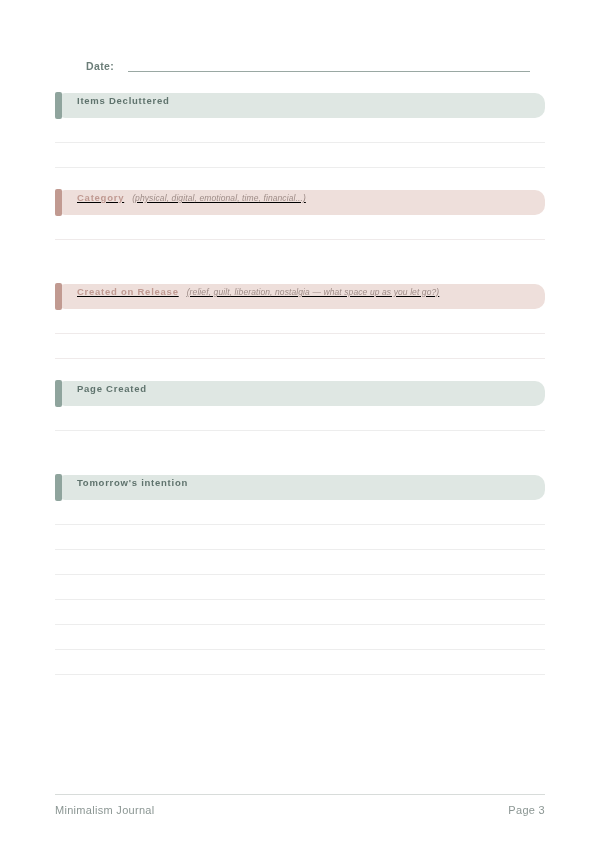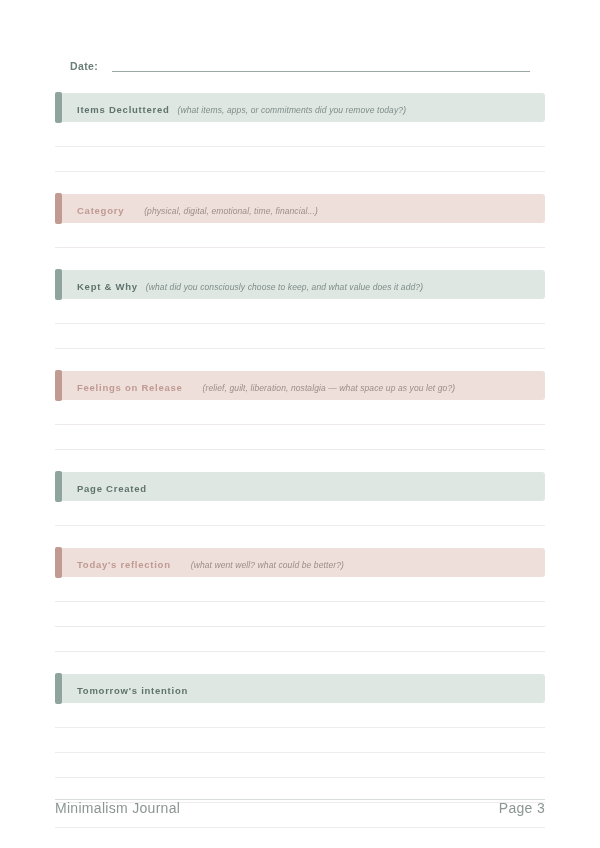--- a/index.html
+++ b/index.html
@@ -32,20 +32,21 @@
     align-items: flex-end;
     gap: 14px;
   }
   .date-label {
     font-size: 10.5px;
     font-weight: bold;
     color: #6b7d78;
     letter-spacing: 0.4px;
     white-space: nowrap;
     padding-bottom: 2px;
+    margin-left: 16px;
   }
   .date-rule {
     flex: 1;
     height: 0;
     border-bottom: 1px solid #9aa8a3;
     margin-bottom: 2px;
   }
 
   
   .sections {
@@ -54,22 +55,22 @@
     right: 55px;
     top: 93px;
   }
 
   .section {
     margin-bottom: 0;
   }
 
   .section-header {
     position: relative;
-    border-radius: 3px;
-    padding: 11px 10px 7px 22px;
+    border-radius: 10px;
+    padding: 2px 10px 7px 22px;
     box-sizing: border-box;
     display: flex;
     align-items: baseline;
     gap: 8px;
     min-height: 25px;
   }
   .section-header::before {
     content: "";
     position: absolute;
     left: 0;
@@ -80,24 +81,24 @@
   }
 
   
   .section.green .section-header { background: #dfe7e3; }
   .section.green .section-header::before { background: #8fa49d; }
   .section.green .section-title { color: #5f7view; }
   .section.green .section-title { color: #5f736d; }
   .section.green .section-hint { color: #7e8c88; }
 
   
-  .section.rose .section-header { background: #eedfdb; }
+  .section.rose .section-header { background: #eedfdb; text-decoration: underline; }
   .section.rose .section-header::before { background: #c19a91; }
   .section.rose .section-title { color: #c09a92; }
-  .section.rose .section-hint { color: #9e8c87; margin-left: 12px; }
+  .section.rose .section-hint { color: #9e8c87; }
 
   .section-title {
     font-size: 9.5px;
     font-weight: bold;
     letter-spacing: 0.75px;
     white-space: nowrap;
   }
   .section-hint {
     font-size: 8.5px;
     font-style: italic;
@@ -119,102 +120,81 @@
     height: 22px;
   }
 
   
   .footer {
     position: absolute;
     left: 55px;
     right: 55px;
     bottom: 32px;
     border-top: 1px solid #d8dcda;
+    padding-top: 9px;
     display: flex;
     justify-content: space-between;
     align-items: center;
-    font-size: 14px;
+    font-size: 11px;
     color: #8b9693;
     letter-spacing: 0.3px;
   }
 </style>
 </head>
 <body>
 
 <div class="page">
 
   <div class="date-row">
     <span class="date-label">Date:</span>
     <span class="date-rule"></span>
   </div>
 
   <div class="sections" id="sections-container">
       <div class="section green">
         <div class="section-header">
           <span class="section-title">Items Decluttered</span>
-          <span class="section-hint">(what items, apps, or commitments did you remove today?)</span>
         </div>
         <div class="lines">
           <div class="line"></div>
           <div class="line"></div>
         </div>
       </div>
       <div class="section-gap"></div>
       <div class="section rose">
         <div class="section-header">
           <span class="section-title">Category</span>
           <span class="section-hint">(physical, digital, emotional, time, financial...)</span>
         </div>
         <div class="lines">
           <div class="line"></div>
         </div>
       </div>
       <div class="section-gap"></div>
+      <div class="section-gap"></div>
+      <div class="section rose">
+        <div class="section-header">
+          <span class="section-title">Created on Release</span>
+          <span class="section-hint">(relief, guilt, liberation, nostalgia — what space up as you let go?)</span>
+        </div>
+        <div class="lines">
+          <div class="line"></div>
+          <div class="line"></div>
+        </div>
+      </div>
+      <div class="section-gap"></div>
       <div class="section green">
         <div class="section-header">
-          <span class="section-title">Kept &amp; Why</span>
-          <span class="section-hint">(what did you consciously choose to keep, and what value does it add?)</span>
-        </div>
-        <div class="lines">
-          <div class="line"></div>
-          <div class="line"></div>
-        </div>
-      </div>
-      <div class="section-gap"></div>
-      <div class="section rose">
-        <div class="section-header">
-          <span class="section-title">Feelings on Release</span>
-          <span class="section-hint">(relief, guilt, liberation, nostalgia — what space up as you let go?)</span>
-        </div>
-        <div class="lines">
-          <div class="line"></div>
-          <div class="line"></div>
-        </div>
-      </div>
-      <div class="section-gap"></div>
-      <div class="section green">
-        <div class="section-header">
           <span class="section-title">Page Created</span>
         </div>
         <div class="lines">
           <div class="line"></div>
         </div>
       </div>
       <div class="section-gap"></div>
-      <div class="section rose">
-        <div class="section-header">
-          <span class="section-title">Today's reflection</span>
-          <span class="section-hint">(what went well? what could be better?)</span>
-        </div>
-        <div class="lines">
-          <div class="line"></div>
-          <div class="line"></div>
-          <div class="line"></div>
-        </div>
-      </div>
       <div class="section-gap"></div>
       <div class="section green">
         <div class="section-header">
           <span class="section-title">Tomorrow's intention</span>
         </div>
         <div class="lines">
           <div class="line"></div>
           <div class="line"></div>
           <div class="line"></div>
           <div class="line"></div>

